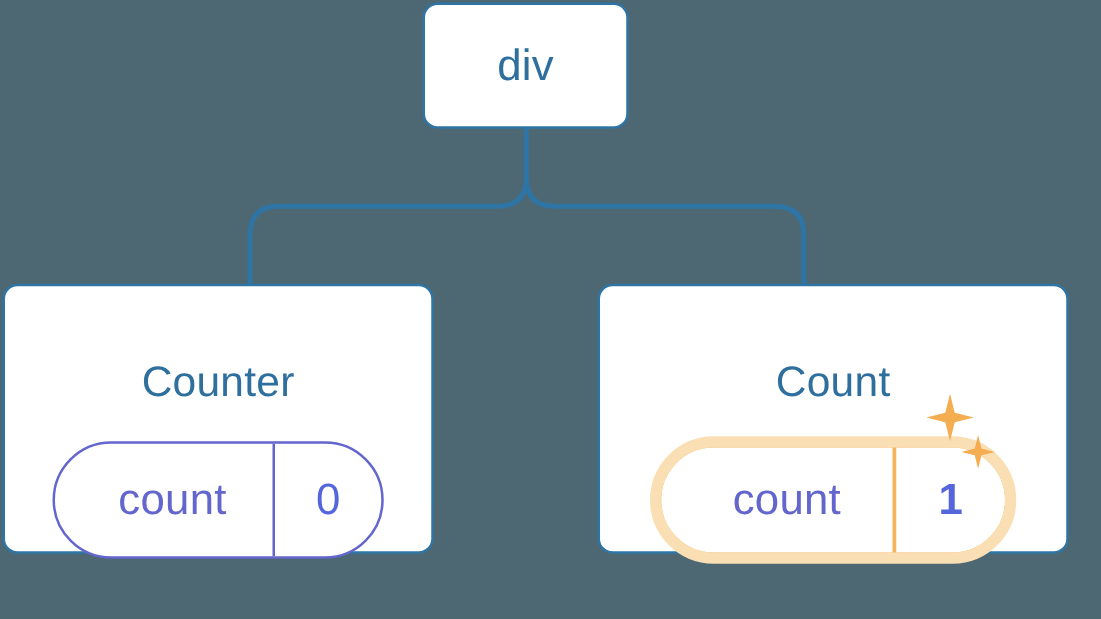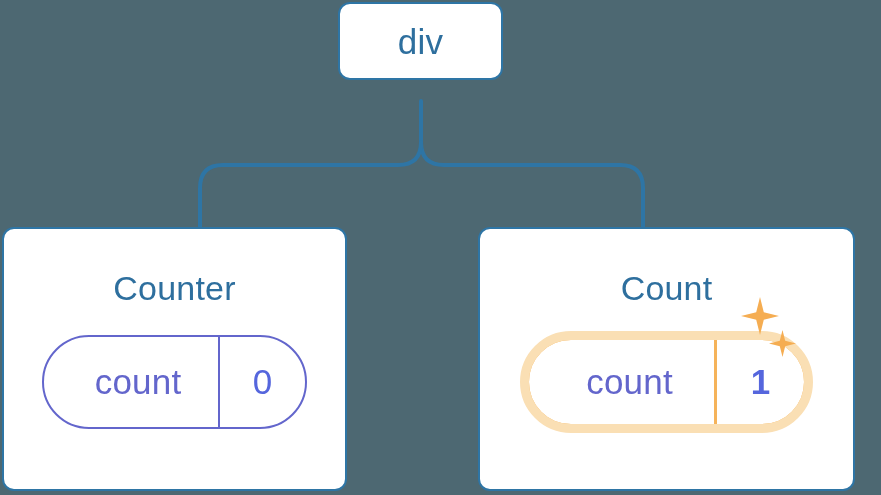--- a/index.html
+++ b/index.html
@@ -37,39 +37,39 @@
     border: 2px solid #2e75a5;
     border-radius: 12px;
     box-sizing: border-box;
     z-index: 2;
   }
 
   #node-div {
     left: 338px;
     top: 2px;
     width: 165px;
-    height: 78px;
+    height: 101px;
     display: flex;
     align-items: center;
     justify-content: center;
   }
   #node-div .node-title {
     font-size: 35px;
     color: #2e6f9e;
     letter-spacing: .2px;
   }
 
   .child-card {
     top: 227px;
-    height: 264px;
+    height: 216px;
     display: flex;
     flex-direction: column;
     align-items: center;
     justify-content: flex-start;
-    padding-top: 42px;
+    padding-top: 60px;
   }
   #node-counter { left: 2px;  width: 345px; }
   #node-count   { left: 478px; width: 377px; }
 
   .node-title {
     font-size: 34px;
     color: #2e6f9e;
     line-height: 1;
     letter-spacing: .2px;
     white-space: nowrap;

